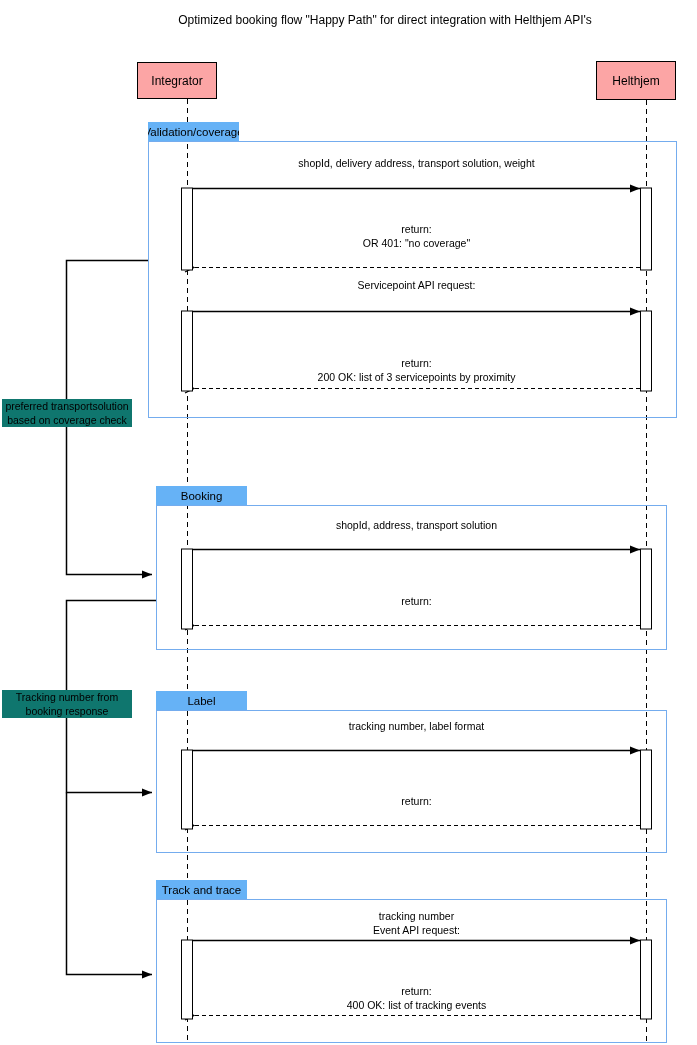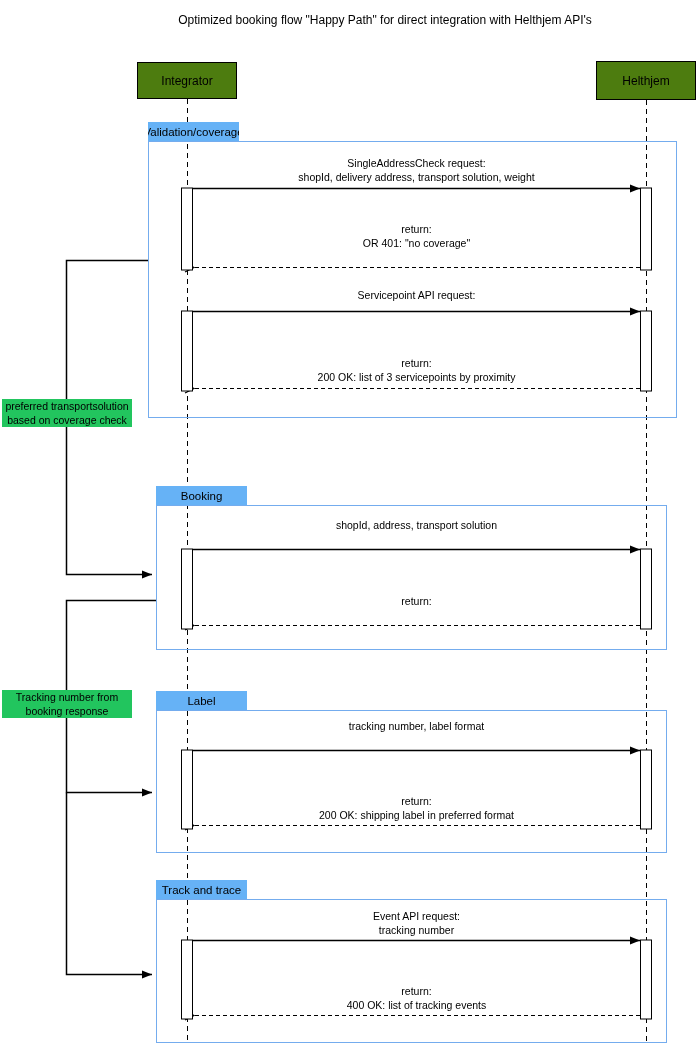--- a/index.html
+++ b/index.html
@@ -9,33 +9,33 @@
   *{margin:0;padding:0;box-sizing:border-box}
   html,body{background:#fff}
   body{
     width:697px;height:1045px;position:relative;overflow:hidden;
     font-family:"Liberation Sans",sans-serif;color:#000;
   }
   .abs{position:absolute}
   svg.layer{position:absolute;left:0;top:0;z-index:1}
   .title{left:80px;top:13px;width:610px;text-align:center;font-size:12px;z-index:2}
   .actor{
-    width:100px;border:1px solid #000;background:#4d7c0f;z-index:2;
+    width:80px;border:1px solid #000;background:#fca5a5;z-index:2;
     display:flex;align-items:center;justify-content:center;font-size:12px;
   }
   .tab{
     width:91px;height:19px;background:var(--tab);z-index:3;
     display:flex;align-items:center;justify-content:center;
     font-size:11.5px;white-space:nowrap;overflow:hidden;
   }
   .frame{border:1px solid var(--frame);background:transparent;z-index:2}
   .msg{left:193px;width:447px;text-align:center;font-size:10.5px;line-height:14px;z-index:2}
   .note{
     left:2px;width:130px;text-align:center;font-size:10.5px;line-height:14px;
-    background:#22c55e;z-index:2;
+    background:#0f766e;z-index:2;
   }
 </style>
 </head>
 <body>
 
 <svg class="layer" width="697" height="1045" viewBox="0 0 697 1045">
   <defs>
     <marker id="solidHead" markerWidth="12" markerHeight="10" refX="11" refY="5" orient="auto" markerUnits="userSpaceOnUse">
       <path d="M1,1 L11,5 L1,9 Z" fill="#000"></path>
     </marker>
@@ -99,53 +99,51 @@
   <span>Label</span>
 </div>
 <div class="abs frame" style="left:156px;top:710px;width:511px;height:143px"></div>
 
 <div class="abs tab" style="left:156px;top:880px">
   <span>Track and trace</span>
 </div>
 <div class="abs frame" style="left:156px;top:899px;width:511px;height:144px"></div>
 
 <div class="abs msg" style="top:156px">
-  <div>SingleAddressCheck request:</div>
   <div>shopId, delivery address, transport solution, weight</div>
 </div>
 <div class="abs msg" style="top:222px">
   <div>return:</div>
   <div>OR 401: "no coverage"</div>
 </div>
-<div class="abs msg" style="top:288px">
+<div class="abs msg" style="top:278px">
   <div>Servicepoint API request:</div>
 </div>
 <div class="abs msg" style="top:356px">
   <div>return:</div>
   <div>200 OK: list of 3 servicepoints by proximity</div>
 </div>
 
 <div class="abs msg" style="top:518px">
   <div>shopId, address, transport solution</div>
 </div>
 <div class="abs msg" style="top:594px">
   <div>return:</div>
 </div>
 
 <div class="abs msg" style="top:719px">
   <div>tracking number, label format</div>
 </div>
 <div class="abs msg" style="top:794px">
   <div>return:</div>
-  <div>200 OK: shipping label in preferred format</div>
 </div>
 
 <div class="abs msg" style="top:909px">
+  <div>tracking number</div>
   <div>Event API request:</div>
-  <div>tracking number</div>
 </div>
 <div class="abs msg" style="top:984px">
   <div>return:</div>
   <div>400 OK: list of tracking events</div>
 </div>
 
 <div class="abs note" style="top:399px">
   <div>preferred transportsolution</div>
   <div>based on coverage check</div>
 </div>

